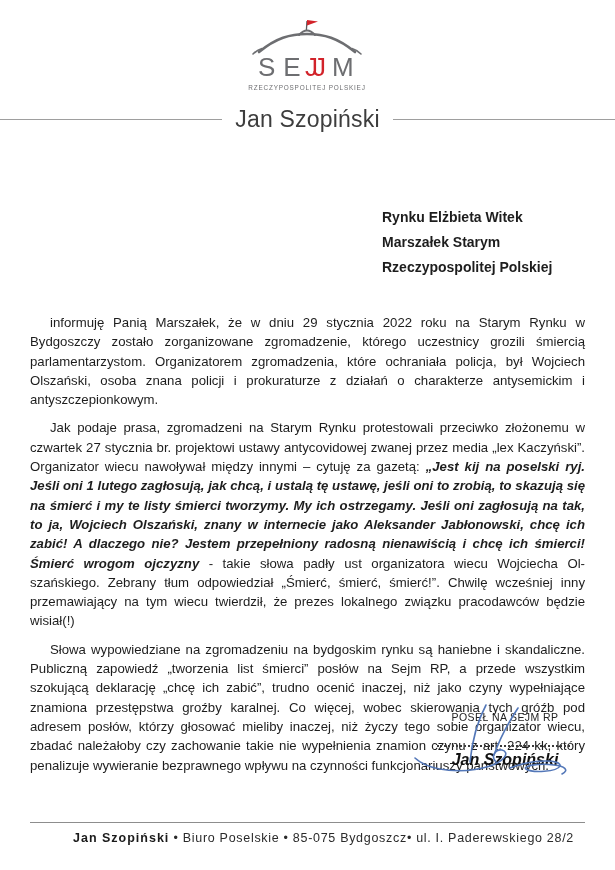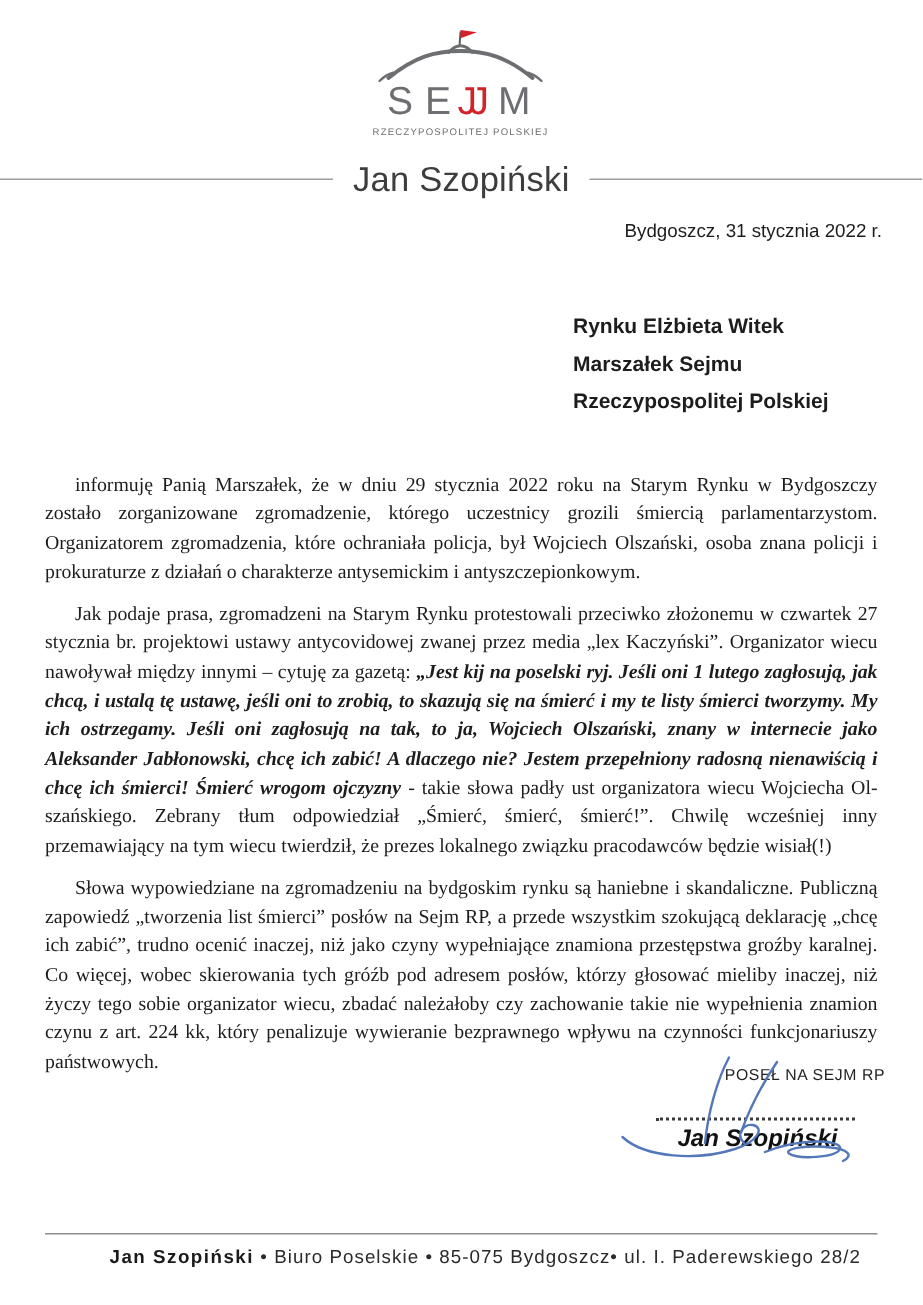--- a/index.html
+++ b/index.html
@@ -26,32 +26,32 @@
   }
   .header-rule{flex:1;height:1px;background:#9e9e9e;}
   .header-name{
     padding:0 13px;font-size:23px;font-weight:300;letter-spacing:0.2px;
     color:#3d3d3d;white-space:nowrap;
   }
   
   .date-line{position:absolute;top:147px;right:27px;font-size:12.5px;color:#1d1d1d;}
   .recipient{position:absolute;left:382px;top:205px;font-size:14px;font-weight:bold;line-height:25px;}
   
-  .letter-body{position:absolute;left:30px;top:313px;width:555px;font-family:Liberation Serif, serif;}
+  .letter-body{position:absolute;left:30px;top:313px;width:555px;}
   .letter-body p{
     margin:0 0 9px 0;
     font-size:13.2px;line-height:19.3px;
     text-align:justify;text-indent:20px;
   }
   .seg.normal{font-weight:normal;font-style:normal;}
   .seg.bold-italic{font-weight:bold;font-style:italic;}
   
   .sig-title{
     position:absolute;left:420px;top:711px;width:170px;
-    text-align:right;font-size:10.5px;letter-spacing:0.4px;color:#222;
+    text-align:center;font-size:10.5px;letter-spacing:0.4px;color:#222;
   }
   .sig-dotted{
     position:absolute;left:437px;top:745px;width:133px;height:0;
     border-top:2px dotted #3a3a3a;
   }
   .sig-name{
     position:absolute;left:420px;top:751px;width:170px;
     text-align:center;font-size:16px;font-weight:bold;font-style:italic;color:#111;
   }
   .sig-ink{position:absolute;left:410px;top:700px;width:180px;height:85px;}
@@ -89,25 +89,24 @@
       <text class="logo-sub" x="55" y="70" text-anchor="middle">RZECZYPOSPOLITEJ POLSKIEJ</text>
     </svg>
   </div>
 
   <div class="header-row">
     <div class="header-rule"></div>
     <div class="header-name">Jan Szopiński</div>
     <div class="header-rule"></div>
   </div>
 
-  <div class="date-line">Bydgoszcz, 31 stycznia 2022 r.</div>
 
   <div class="recipient">
     <div>Rynku Elżbieta Witek</div>
-    <div>Marszałek Sejmu</div>
+    <div>Marszałek Starym</div>
     <div>Rzeczypospolitej Polskiej</div>
   </div>
 
   <div class="letter-body">
     <p><span class="seg normal">informuję Panią Marszałek, że w dniu 29 stycznia 2022 roku na Starym Rynku w Bydgoszczy zostało zorganizowane zgromadzenie, którego uczestnicy grozili śmiercią parlamentarzystom. Organizatorem zgromadzenia, które ochraniała policja, był Wojciech Olszański, osoba znana policji i prokuraturze z dzia­łań o charakterze antysemickim i antyszczepionkowym.</span></p>
     <p><span class="seg normal">Jak podaje prasa, zgromadzeni na Starym Rynku protestowali przeciwko złożonemu w czwartek 27 stycznia br. projektowi ustawy antycovidowej zwanej przez media „lex Kaczyński”. Organizator wiecu nawoływał między innymi – cytuję za gazetą: </span><span class="seg bold-italic">„Jest kij na poselski ryj. Jeśli oni 1 lutego zagłosują, jak chcą, i ustalą tę ustawę, jeśli oni to zrobią, to skazują się na śmierć i my te listy śmierci tworzymy. My ich ostrzegamy. Jeśli oni zagłosują na tak, to ja, Wojciech Olszański, znany w internecie jako Aleksander Jabłonowski, chcę ich zabić! A dlaczego nie? Jestem przepełniony radosną nienawiścią i chcę ich śmierci! Śmierć wrogom ojczyzny</span><span class="seg normal"> - takie słowa padły ust organizatora wiecu Wojciecha Ol­szańskiego. Zebrany tłum odpowiedział „Śmierć, śmierć, śmierć!”. Chwilę wcześniej inny przemawiający na tym wiecu twierdził, że prezes lokalnego związku pracodawców będzie wisiał(!)</span></p>
     <p><span class="seg normal">Słowa wypowiedziane na zgromadzeniu na bydgoskim rynku są haniebne i skandaliczne. Pu­bliczną zapowiedź „tworzenia list śmierci” posłów na Sejm RP, a przede wszystkim szokującą deklarację „chcę ich zabić”, trudno ocenić inaczej, niż jako czyny wypełniające znamiona przestępstwa groźby karalnej. Co więcej, wobec skierowania tych gróźb pod adresem posłów, którzy głosować mieliby ina­czej, niż życzy tego sobie organizator wiecu, zbadać należałoby czy zachowanie takie nie wypełnienia znamion czynu z art. 224 kk, który penalizuje wywieranie bezprawnego wpływu na czynności funkcjo­nariuszy państwowych.</span></p>
   </div>
 
   <div class="sig-title">POSEŁ NA SEJM RP</div>

